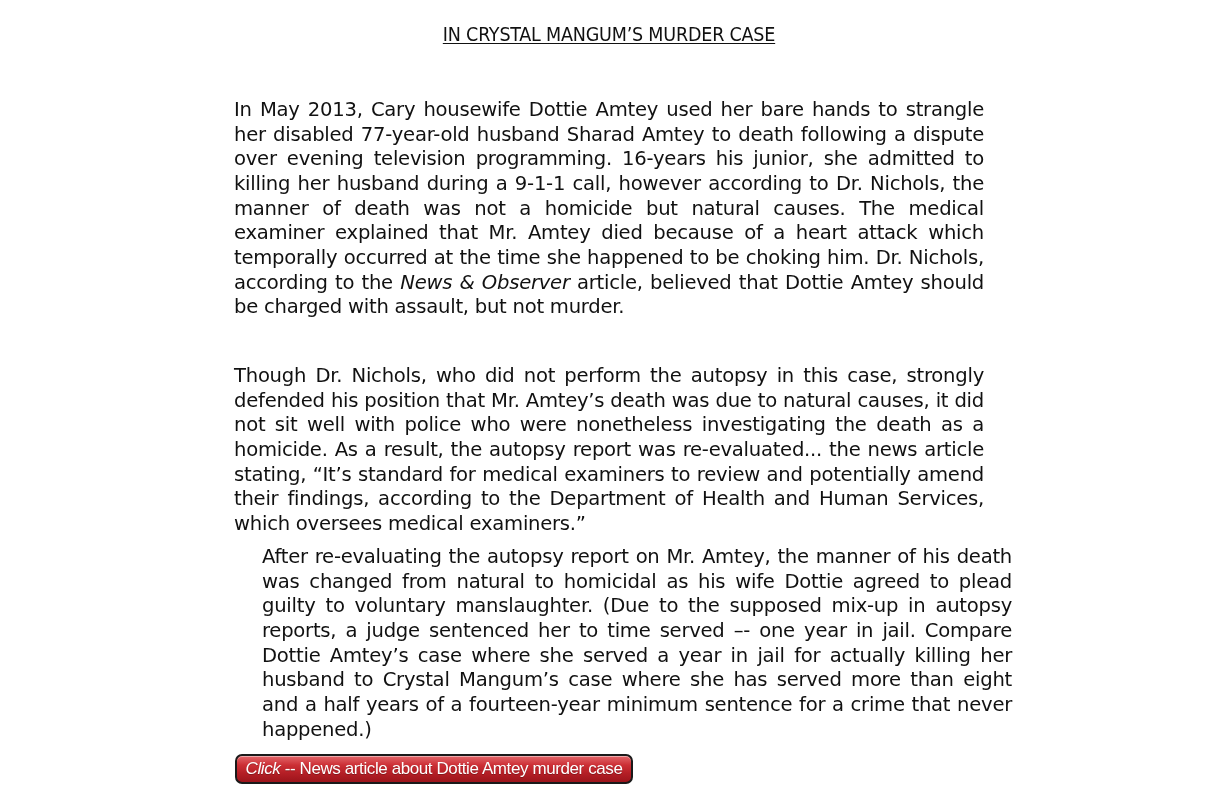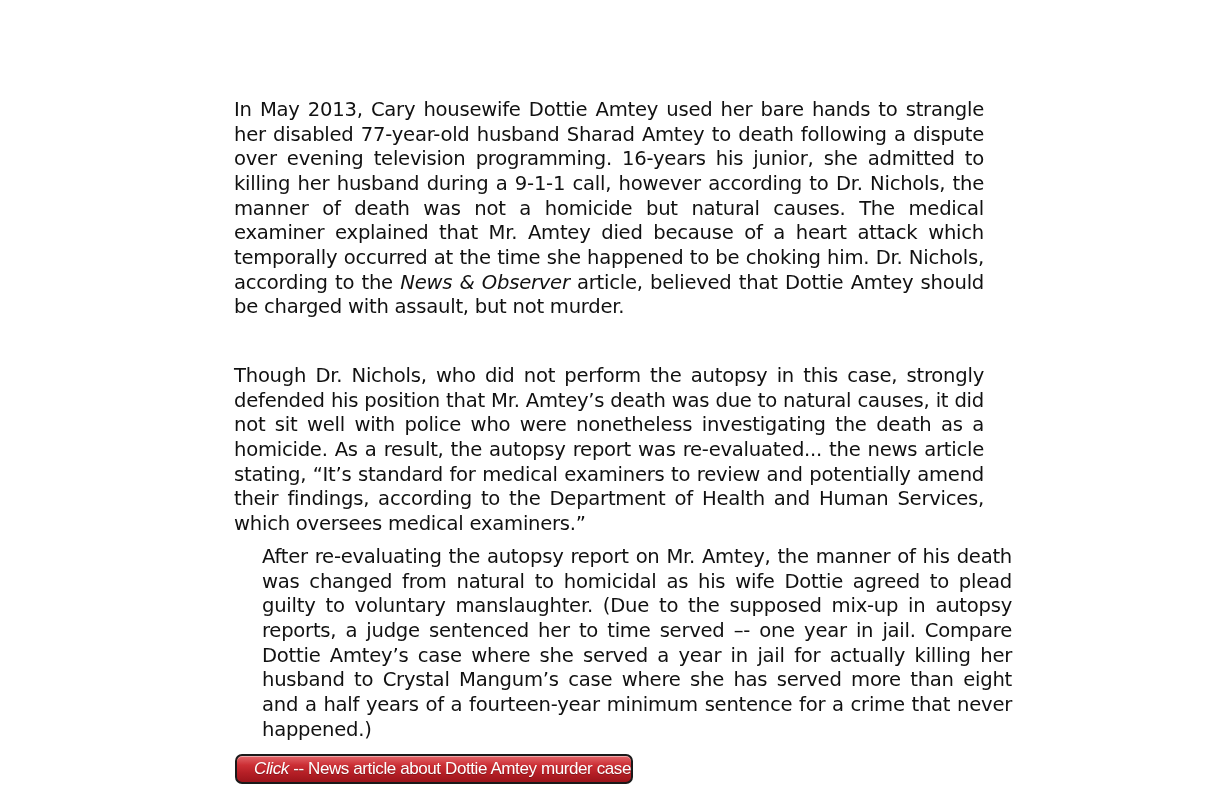--- a/index.html
+++ b/index.html
@@ -51,32 +51,33 @@
       height: 30px;
       box-sizing: border-box;
       border: 2px solid #1a1a1a;
       border-radius: 7px;
       background: linear-gradient(to bottom, #e3666a 0%, #cc2f35 35%, #b51f26 65%, #9c141b 100%);
       box-shadow: inset 0 1px 0 rgba(255,255,255,0.45);
       color: #ffffff;
       font-family: "Liberation Sans", sans-serif;
       font-size: 17px;
       line-height: 26px;
-      text-align: right;
+      text-align: center;
       letter-spacing: -0.4px;
       cursor: pointer;
       white-space: nowrap;
       text-shadow: 0 1px 0 rgba(0,0,0,0.25);
     }
     .link-button em { font-style: italic; }
   </style>
 </head>
 <body>
 
 <div class="title">
+  <span>IN CRYSTAL MANGUM’S MURDER CASE</span>
 </div>
 
 <p class="body-text p1"><span>In May 2013, Cary housewife Dottie Amtey used her bare hands to strangle her disabled 77-year-old husband Sharad Amtey to death following a dispute over evening television programming.  16-years his junior, she admitted to killing her husband during a 9-1-1 call, however according to Dr. Nichols, the manner of death was not a homicide but natural causes.  The medical examiner explained that Mr. Amtey died because of a heart attack which temporally occurred at the time she happened to be choking him.  Dr. Nichols, according to the </span><em>News &amp; Observer</em><span> article, believed that Dottie Amtey should be charged with assault, but not murder.</span></p>
 
 <p class="body-text p2">Though Dr. Nichols, who did not perform the autopsy in this case, strongly defended his position that Mr. Amtey’s death was due to natural causes, it did not sit well with police who were nonetheless investigating the death as a homicide.   As a result, the autopsy report was re-evaluated... the news article stating, “It’s standard for medical examiners to review and potentially amend their findings, according to the Department of Health and Human Services, which oversees medical examiners.”</p>
 
 <p class="body-text p3">After re-evaluating the autopsy report on Mr. Amtey, the manner of his death was changed from natural to homicidal as his wife Dottie agreed to plead guilty to voluntary manslaughter.  (Due to the supposed mix-up in autopsy reports, a judge sentenced her to time served –- one year in jail.  Compare Dottie Amtey’s case where she served a year in jail for actually killing her husband to Crystal Mangum’s case where she has served more than eight and a half years of a fourteen-year minimum sentence for a crime that never happened.)</p>
 
 <div class="link-button">
   <em>Click</em><span> -- News article about Dottie Amtey murder case</span>

